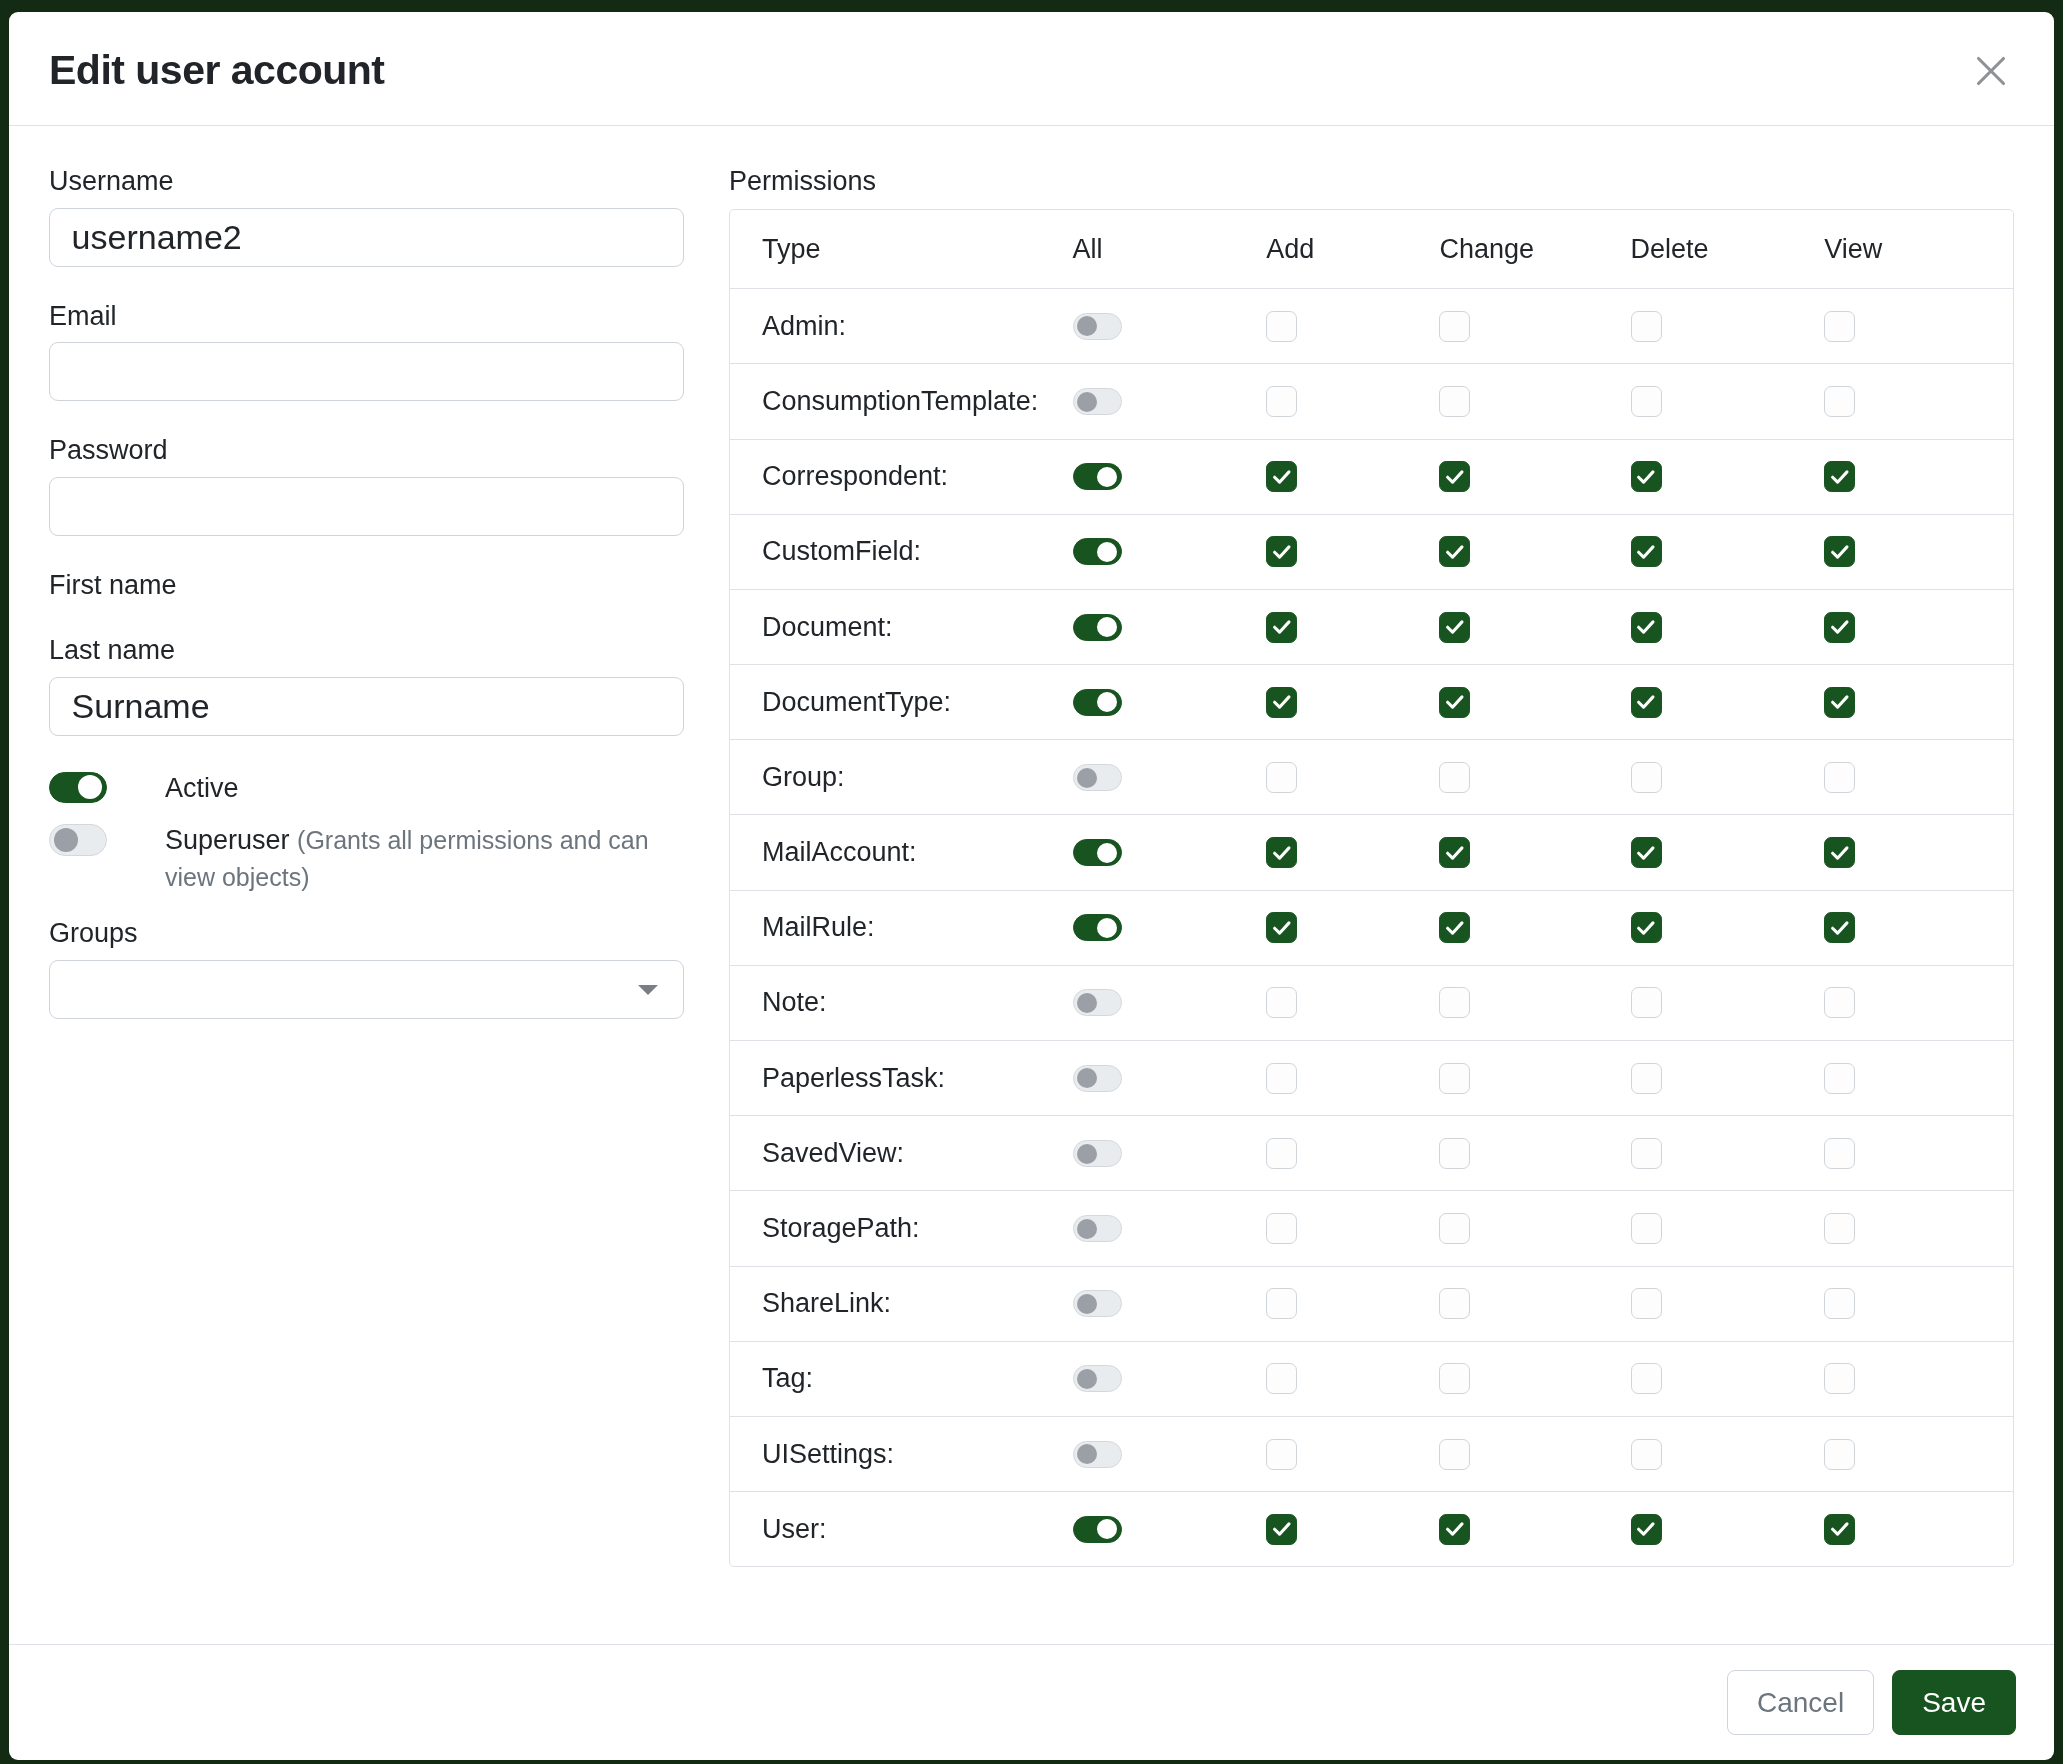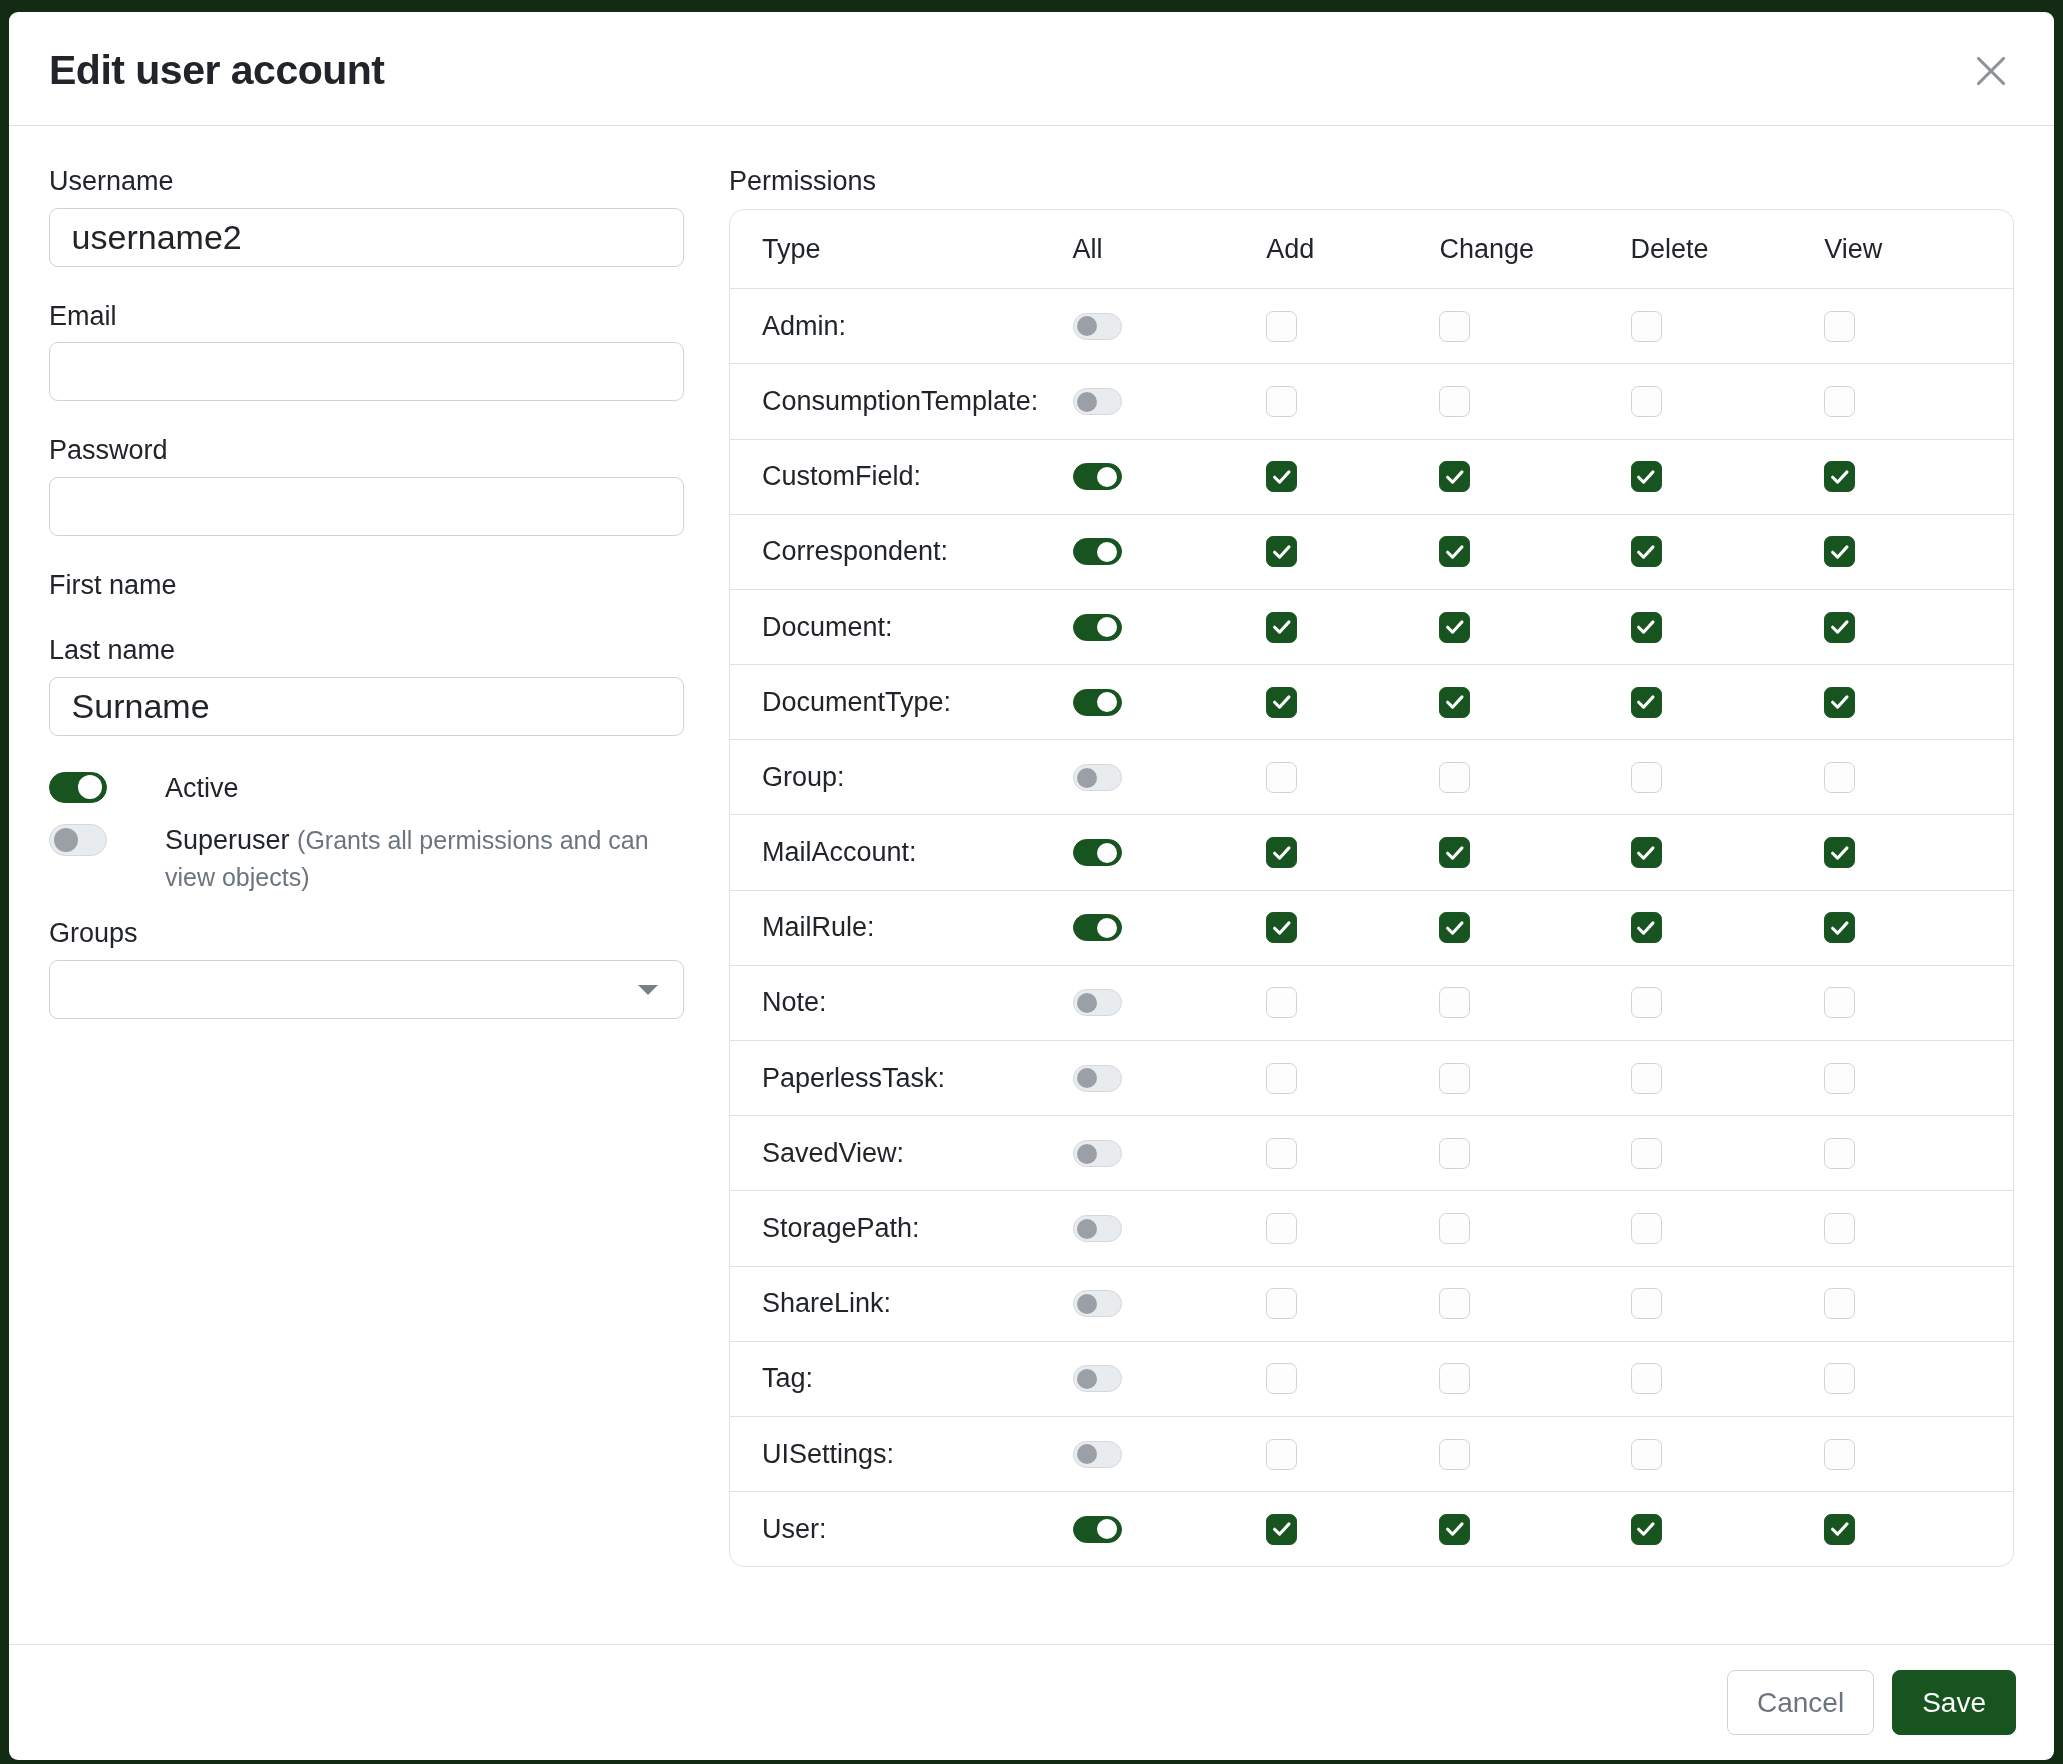--- a/index.html
+++ b/index.html
@@ -136,21 +136,21 @@
   }
 
   
   .perm-label {
     display: block;
     font-size: 27px;
     margin-bottom: 12.6px;
   }
   .perm-table-wrap {
     border: 0.9px solid #dee2e6;
-    border-radius: 15px;
+    border-radius: 5px;
     overflow: hidden;
   }
   table.perm-table {
     width: 100%;
     border-collapse: collapse;
     table-layout: fixed;
   }
   .perm-table col.c-type   { width: 26.7%; }
   .perm-table col.c-all    { width: 15.1%; }
   .perm-table col.c-add    { width: 13.5%; }
@@ -368,59 +368,59 @@
       </span>
     </td>
     <td>
       <span class="checkbox">
         
       </span>
     </td>
   </tr>
               <tr>
     <td class="type-c">
+      <span class="type-label">Correspondent:</span>
+    </td>
+    <td>
+      <span class="switch sm on">
+        <span class="knob"></span>
+      </span>
+    </td>
+    <td>
+      <span class="checkbox checked">
+        <svg viewBox="0 0 24 24">
+          <path d="M4 12.5 L9.5 18 L20 6.5" fill="none" stroke="#ffffff" stroke-width="3.4" stroke-linecap="round" stroke-linejoin="round"></path>
+        </svg>
+      </span>
+    </td>
+    <td>
+      <span class="checkbox checked">
+        <svg viewBox="0 0 24 24">
+          <path d="M4 12.5 L9.5 18 L20 6.5" fill="none" stroke="#ffffff" stroke-width="3.4" stroke-linecap="round" stroke-linejoin="round"></path>
+        </svg>
+      </span>
+    </td>
+    <td>
+      <span class="checkbox checked">
+        <svg viewBox="0 0 24 24">
+          <path d="M4 12.5 L9.5 18 L20 6.5" fill="none" stroke="#ffffff" stroke-width="3.4" stroke-linecap="round" stroke-linejoin="round"></path>
+        </svg>
+      </span>
+    </td>
+    <td>
+      <span class="checkbox checked">
+        <svg viewBox="0 0 24 24">
+          <path d="M4 12.5 L9.5 18 L20 6.5" fill="none" stroke="#ffffff" stroke-width="3.4" stroke-linecap="round" stroke-linejoin="round"></path>
+        </svg>
+      </span>
+    </td>
+  </tr>
+              <tr>
+    <td class="type-c">
       <span class="type-label">CustomField:</span>
-    </td>
-    <td>
-      <span class="switch sm on">
-        <span class="knob"></span>
-      </span>
-    </td>
-    <td>
-      <span class="checkbox checked">
-        <svg viewBox="0 0 24 24">
-          <path d="M4 12.5 L9.5 18 L20 6.5" fill="none" stroke="#ffffff" stroke-width="3.4" stroke-linecap="round" stroke-linejoin="round"></path>
-        </svg>
-      </span>
-    </td>
-    <td>
-      <span class="checkbox checked">
-        <svg viewBox="0 0 24 24">
-          <path d="M4 12.5 L9.5 18 L20 6.5" fill="none" stroke="#ffffff" stroke-width="3.4" stroke-linecap="round" stroke-linejoin="round"></path>
-        </svg>
-      </span>
-    </td>
-    <td>
-      <span class="checkbox checked">
-        <svg viewBox="0 0 24 24">
-          <path d="M4 12.5 L9.5 18 L20 6.5" fill="none" stroke="#ffffff" stroke-width="3.4" stroke-linecap="round" stroke-linejoin="round"></path>
-        </svg>
-      </span>
-    </td>
-    <td>
-      <span class="checkbox checked">
-        <svg viewBox="0 0 24 24">
-          <path d="M4 12.5 L9.5 18 L20 6.5" fill="none" stroke="#ffffff" stroke-width="3.4" stroke-linecap="round" stroke-linejoin="round"></path>
-        </svg>
-      </span>
-    </td>
-  </tr>
-              <tr>
-    <td class="type-c">
-      <span class="type-label">Correspondent:</span>
     </td>
     <td>
       <span class="switch sm on">
         <span class="knob"></span>
       </span>
     </td>
     <td>
       <span class="checkbox checked">
         <svg viewBox="0 0 24 24">
           <path d="M4 12.5 L9.5 18 L20 6.5" fill="none" stroke="#ffffff" stroke-width="3.4" stroke-linecap="round" stroke-linejoin="round"></path>

